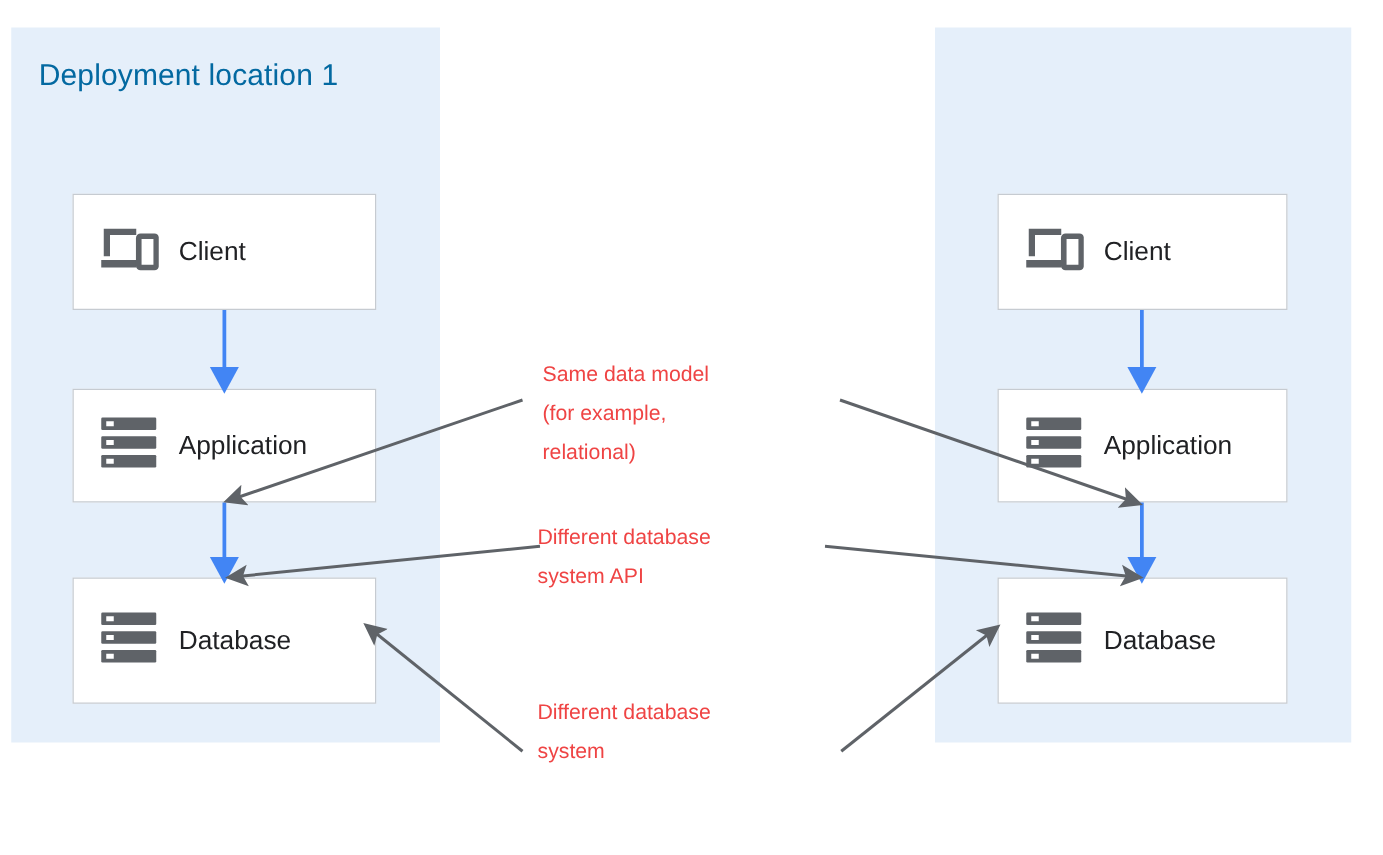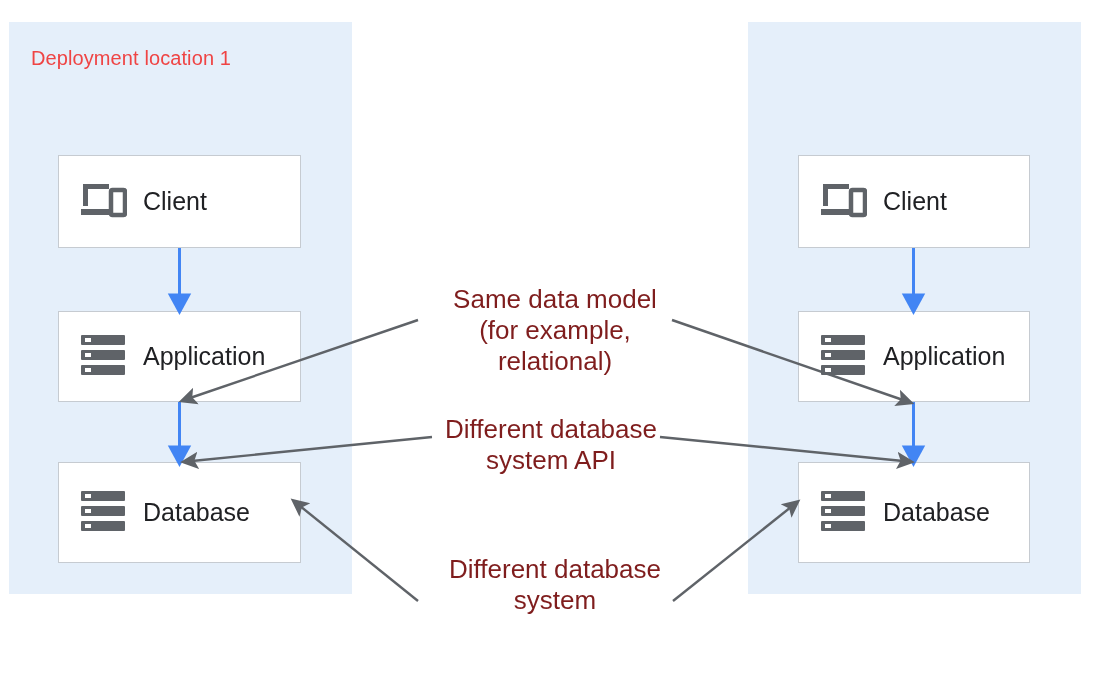--- a/index.html
+++ b/index.html
@@ -17,52 +17,52 @@
     height: 684px;
     background: #ffffff;
     overflow: hidden;
   }
   .zone {
     position: absolute;
     background: #e5effa;
   }
   .zone-title {
     position: absolute;
-    font-size: 20px;
-    color: #ef4444;
+    font-size: 24px;
+    color: #0369a1;
     letter-spacing: 0.1px;
     white-space: nowrap;
   }
   .node {
     position: absolute;
     background: #ffffff;
     border: 1px solid #c6cbd1;
     box-sizing: border-box;
     display: flex;
     align-items: center;
   }
   .node .node-icon {
     flex: 0 0 auto;
     margin-left: 20px;
     display: block;
   }
   .node .node-label {
     flex: 1 1 auto;
     margin-left: 16px;
     margin-right: 10px;
-    font-size: 25px;
+    font-size: 21px;
     color: #202124;
     white-space: nowrap;
   }
   .callout {
     position: absolute;
-    font-size: 26px;
+    font-size: 17px;
     line-height: 31px;
-    color: #7f1d1d;
-    text-align: center;
+    color: #ef4444;
+    text-align: left;
     white-space: pre-line;
   }
   svg.overlay {
     position: absolute;
     left: 0;
     top: 0;
     width: 1106px;
     height: 684px;
     pointer-events: none;
   }

